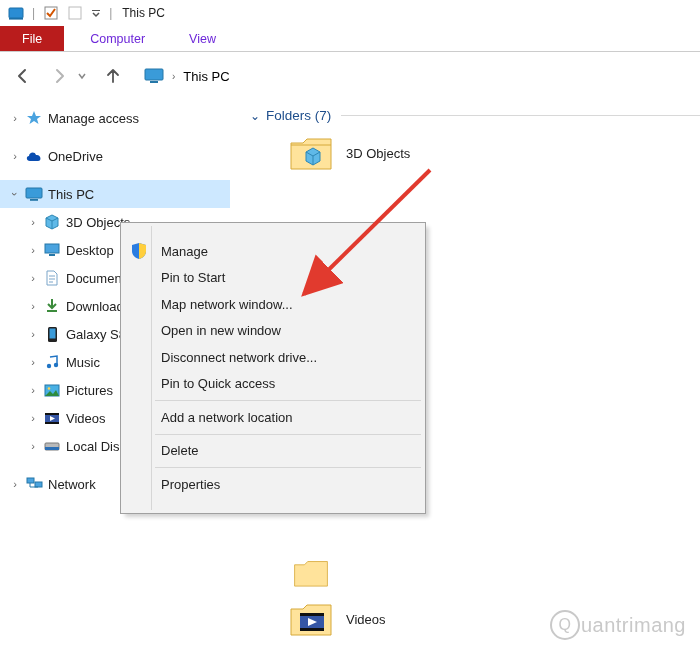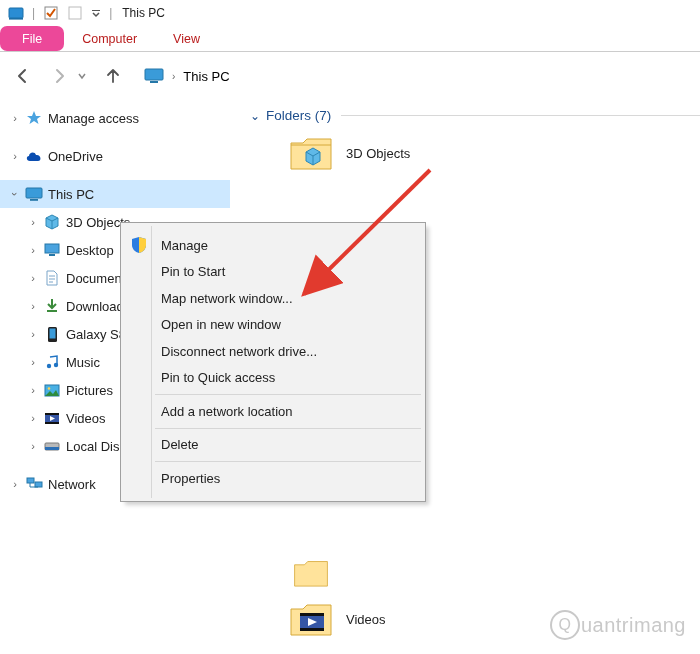--- a/index.html
+++ b/index.html
@@ -5,22 +5,22 @@
   * { box-sizing: border-box; font-family: "Segoe UI", Tahoma, sans-serif; }
   body { margin: 0; width: 700px; height: 654px; background: #fff; overflow: hidden; position: relative; }
   
   
   .titlebar { height: 26px; display: flex; align-items: center; padding: 0 4px; font-size: 12px; color: #222; }
   .titlebar .qicon { width: 18px; height: 18px; margin: 0 3px; display: inline-flex; align-items: center; justify-content: center; }
   .titlebar .sep { color: #999; margin: 0 4px; }
   
   
   .ribbon { height: 26px; display: flex; align-items: stretch; border-bottom: 1px solid #ccc; font-size: 12.5px; }
-  .ribbon .file-tab { background: #ec4899; color: #fff; padding: 0 22px; display: flex; align-items: center; border-radius: 7px; }
-  .ribbon .tab { color: #b91c1c; padding: 4px 18px; display: flex; align-items: center; }
+  .ribbon .file-tab { background: #b91c1c; color: #fff; padding: 0 22px; display: flex; align-items: center; }
+  .ribbon .tab { color: #6d28d9; padding: 4px 18px; display: flex; align-items: center; margin-left: 8px; }
   
   
   .navrow { height: 48px; display: flex; align-items: center; padding: 0 12px; gap: 14px; }
   .navbtn { width: 22px; height: 22px; display: inline-flex; align-items: center; justify-content: center; color: #555; }
   .navbtn.disabled svg { stroke: #b5b5b5; }
   .addressbar { display: flex; align-items: center; gap: 8px; margin-left: 6px; font-size: 13px; }
   .addressbar .pcicon { width: 20px; height: 16px; }
   .addressbar .chev { color: #666; font-size: 10px; }
   
   
@@ -36,21 +36,21 @@
   
   
   .content { flex: 1; padding: 8px 0 0 20px; position: relative; }
   .folders-header { display: flex; align-items: center; font-size: 13.5px; color: #1e4e8c; margin-bottom: 10px; }
   .folders-header .chev { margin-right: 6px; font-size: 12px; }
   .folders-header .hr { flex: 1; border-bottom: 1px solid #d8d8d8; margin-left: 10px; height: 0; }
   .folder-item { display: flex; align-items: center; margin: 6px 0 6px 38px; font-size: 13px; color: #222; }
   .folder-icon { width: 46px; height: 40px; margin-right: 12px; display: inline-flex; align-items: center; justify-content: center; }
   
   
-  .ctxmenu { position: absolute; left: 120px; top: 222px; width: 306px; background: #f2f2f2; border: 1px solid #a0a0a0; box-shadow: 4px 4px 4px -1px rgba(0,0,0,.18); padding: 9px 2px; }
+  .ctxmenu { position: absolute; left: 120px; top: 222px; width: 306px; background: #f2f2f2; border: 1px solid #a0a0a0; box-shadow: 4px 4px 4px -1px rgba(0,0,0,.18); padding: 15px 2px; }
   .ctxgutter { position: absolute; left: 30px; top: 3px; bottom: 3px; width: 1px; background: #d6d6d6; }
   .ctx-item { height: 26.5px; display: flex; align-items: center; padding-left: 38px; font-size: 13px; color: #222; position: relative; }
   .ctx-item .cicon { position: absolute; left: 8px; width: 16px; height: 16px; display: inline-flex; align-items: center; justify-content: center; }
   .ctx-sep { height: 1px; background: #d6d6d6; margin: 3px 2px 3px 32px; }
   
   
   .arrow-overlay { position: absolute; left: 0; top: 0; pointer-events: none; }
   
   
   .watermark { position: absolute; right: 14px; bottom: 14px; font-size: 20px; color: #c9c9c9; letter-spacing: 0.5px; display: flex; align-items: center; gap: 4px; }

